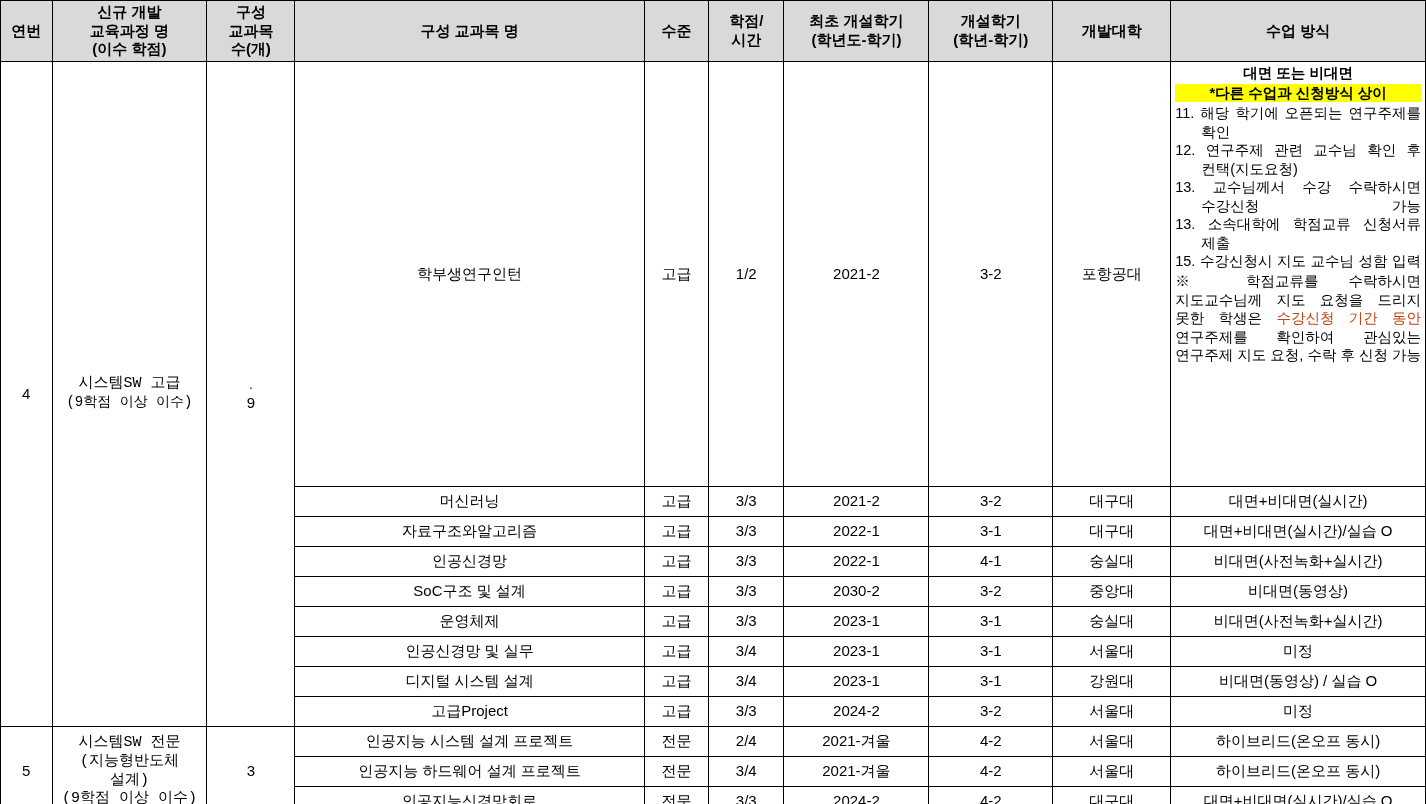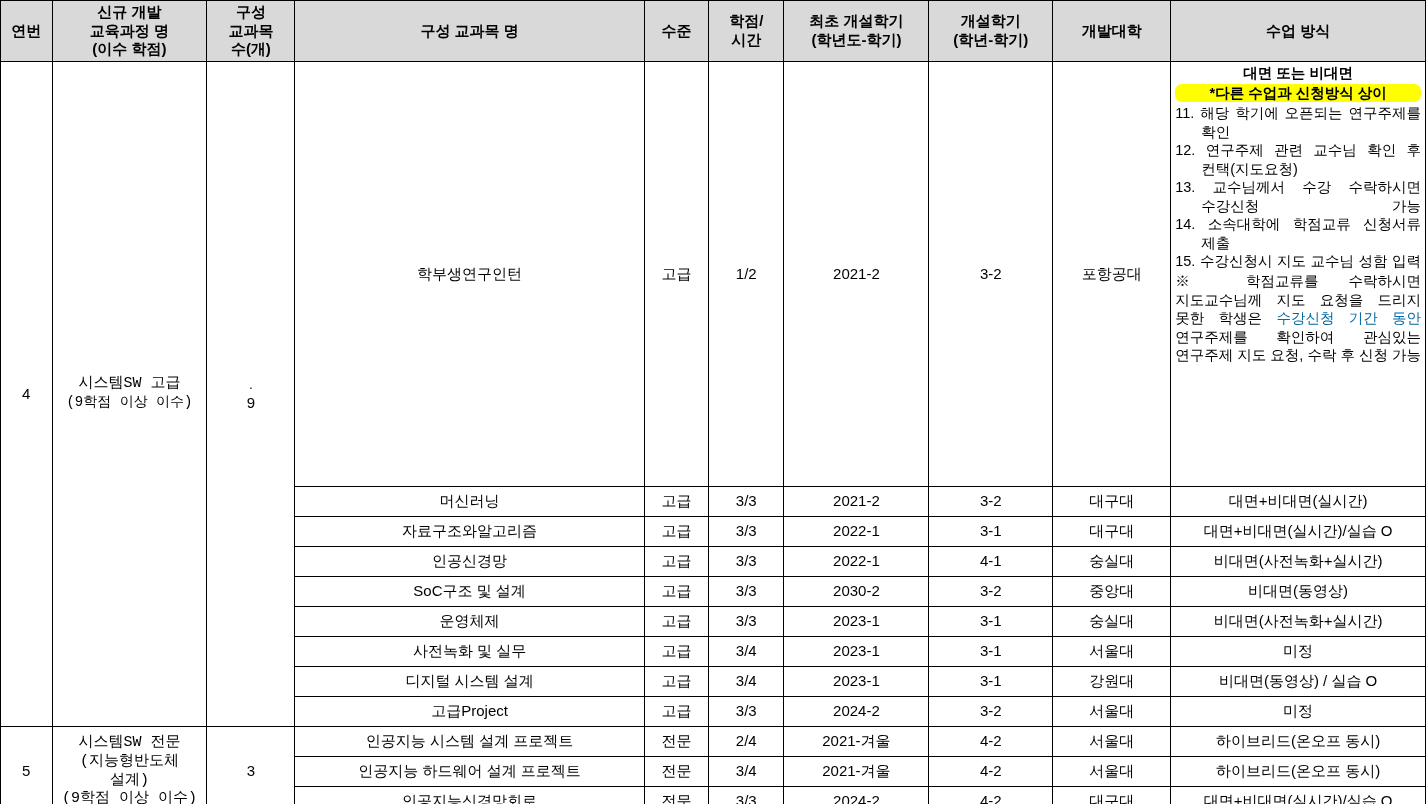--- a/index.html
+++ b/index.html
@@ -69,36 +69,35 @@
     display: block;
     margin-bottom: 1px;
   }
   .mode-warn {
     font-weight: bold;
     background: #ffff00;
     display: block;
     text-align: center;
     text-align-last: center;
     margin-bottom: 2px;
-    border-radius: 7px;
   }
   .num-item {
     display: block;
     padding-left: 26px;
     text-indent: -26px;
     text-align: justify;
     text-align-last: justify;
   }
   .note-item {
     display: block;
     text-align: justify;
     text-align-last: justify;
     margin-top: 1px;
   }
-  .blue { color: #0369a1; }
+  .blue { color: #c2410c; }
   .prog-name { line-height: 1.35; font-family: Liberation Mono, monospace; }
   .small { font-size: 14px; }
   .dotmark { font-size: 12px; }
   tr.row5-first td.sub-cell { border-top: 1px solid #14b8a6; }
 </style>
 </head>
 <body>
 
 <table class="sheet">
   <colgroup>
@@ -161,21 +160,21 @@
       <td class="sub-cell tall">1/2</td>
       <td class="sub-cell tall">2021-2</td>
       <td class="sub-cell tall">3-2</td>
       <td class="sub-cell tall">포항공대</td>
       <td class="sub-cell tall mode-cell detail">
         <span class="mode-head">대면 또는 비대면</span>
         <span class="mode-warn">*다른 수업과 신청방식 상이</span>
         <span class="num-item">11. 해당 학기에 오픈되는 연구주제를 확인</span>
         <span class="num-item">12. 연구주제 관련 교수님 확인 후 컨택(지도요청)</span>
         <span class="num-item">13. 교수님께서 수강 수락하시면 수강신청 가능</span>
-        <span class="num-item">14. 소속대학에 학점교류 신청서류 제출</span>
+        <span class="num-item">13. 소속대학에 학점교류 신청서류 제출</span>
         <span class="num-item">15. 수강신청시 지도 교수님 성함 입력</span>
         <span class="note-item"><span>※ 학점교류를 수락하시면 지도교수님께 지도 요청을 드리지 못한 학생은 </span><span class="blue">수강신청 기간 동안</span><span> 연구주제를 확인하여 관심있는 연구주제 지도 요청, 수락 후 신청 가능</span></span>
       </td>
     </tr>
 
     <tr>
       <td class="sub-cell">머신러닝</td>
       <td class="sub-cell">고급</td>
       <td class="sub-cell">3/3</td>
       <td class="sub-cell">2021-2</td>
@@ -213,21 +212,21 @@
     <tr>
       <td class="sub-cell">운영체제</td>
       <td class="sub-cell">고급</td>
       <td class="sub-cell">3/3</td>
       <td class="sub-cell">2023-1</td>
       <td class="sub-cell">3-1</td>
       <td class="sub-cell">숭실대</td>
       <td class="sub-cell">비대면(사전녹화+실시간)</td>
     </tr>
     <tr>
-      <td class="sub-cell">사전녹화 및 실무</td>
+      <td class="sub-cell">인공신경망 및 실무</td>
       <td class="sub-cell">고급</td>
       <td class="sub-cell">3/4</td>
       <td class="sub-cell">2023-1</td>
       <td class="sub-cell">3-1</td>
       <td class="sub-cell">서울대</td>
       <td class="sub-cell">미정</td>
     </tr>
     <tr>
       <td class="sub-cell">디지털 시스템 설계</td>
       <td class="sub-cell">고급</td>

